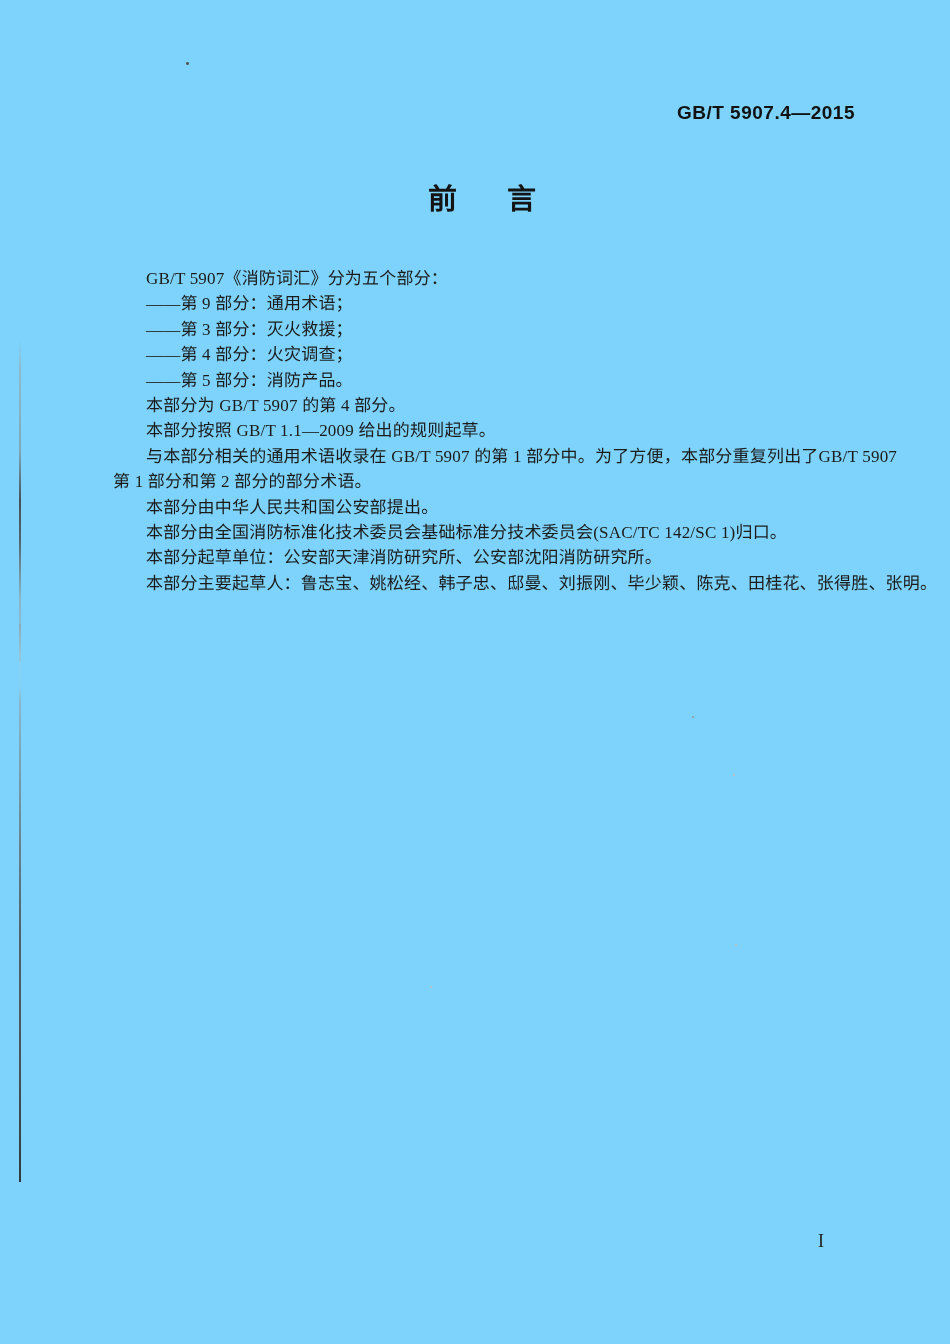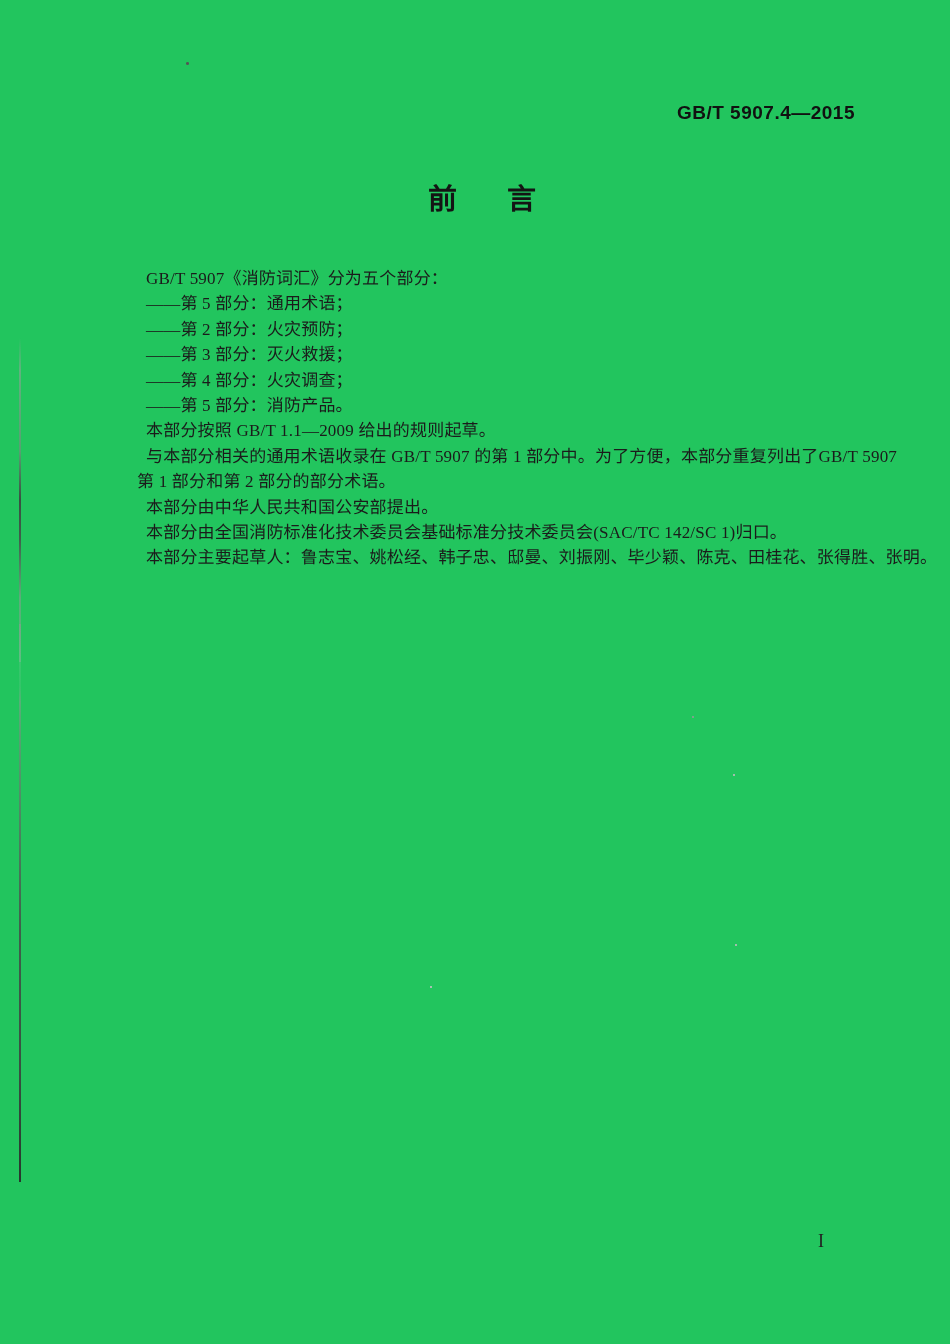--- a/index.html
+++ b/index.html
@@ -4,21 +4,21 @@
 <style>
   html, body {
     margin: 0;
     padding: 0;
     background: #ffffff;
   }
   .page {
     position: relative;
     width: 950px;
     height: 1344px;
-    background: #22c55e;
+    background: #7dd3fc;
     overflow: hidden;
     font-family: "Liberation Serif", "DejaVu Serif", serif;
     color: #1b1b1b;
   }
   .header-code {
     position: absolute;
     top: 103px;
     left: 0;
     width: 855px;
     text-align: right;
@@ -48,21 +48,20 @@
     position: absolute;
     top: 266px;
     left: 113px;
     width: 744px;
     font-size: 17px;
     line-height: 25.4px;
     letter-spacing: 0.2px;
   }
   .line {
     white-space: nowrap;
-    margin-left: 24px;
   }
   .line.indent {
     margin-left: 33px;
   }
   .page-number {
     position: absolute;
     top: 1231px;
     left: 818px;
     font-size: 18px;
     font-family: "Liberation Serif", "DejaVu Serif", serif;
@@ -118,30 +117,31 @@
 
   <div class="header-code">GB/T 5907.4—2015</div>
 
   <div class="doc-title">
     <span>前</span>
     <span>言</span>
   </div>
 
   <div class="body-text">
     <div class="line indent">GB/T 5907《消防词汇》分为五个部分：</div>
-    <div class="line indent">——第 5 部分：通用术语；</div>
-    <div class="line indent">——第 2 部分：火灾预防；</div>
+    <div class="line indent">——第 9 部分：通用术语；</div>
     <div class="line indent">——第 3 部分：灭火救援；</div>
     <div class="line indent">——第 4 部分：火灾调查；</div>
     <div class="line indent">——第 5 部分：消防产品。</div>
+    <div class="line indent">本部分为 GB/T 5907 的第 4 部分。</div>
     <div class="line indent">本部分按照 GB/T 1.1—2009 给出的规则起草。</div>
     <div class="line indent">与本部分相关的通用术语收录在 GB/T 5907 的第 1 部分中。为了方便，本部分重复列出了GB/T 5907</div>
     <div class="line">第 1 部分和第 2 部分的部分术语。</div>
     <div class="line indent">本部分由中华人民共和国公安部提出。</div>
     <div class="line indent">本部分由全国消防标准化技术委员会基础标准分技术委员会(SAC/TC 142/SC 1)归口。</div>
+    <div class="line indent">本部分起草单位：公安部天津消防研究所、公安部沈阳消防研究所。</div>
     <div class="line indent">本部分主要起草人：鲁志宝、姚松经、韩子忠、邸曼、刘振刚、毕少颖、陈克、田桂花、张得胜、张明。</div>
   </div>
 
   <div class="page-number">I</div>
 
   <div class="spine-line-upper"></div>
   <div class="spine-line-lower"></div>
   <div class="speck s1"></div>
   <div class="speck s2"></div>
   <div class="speck s3"></div>

